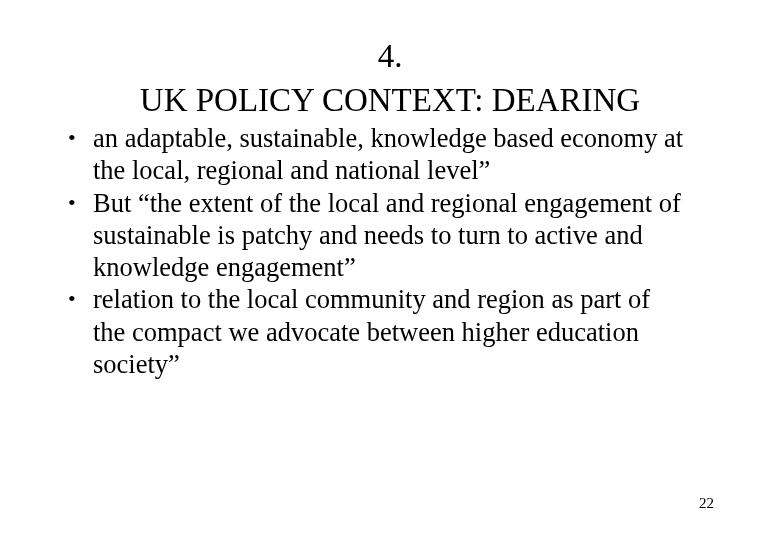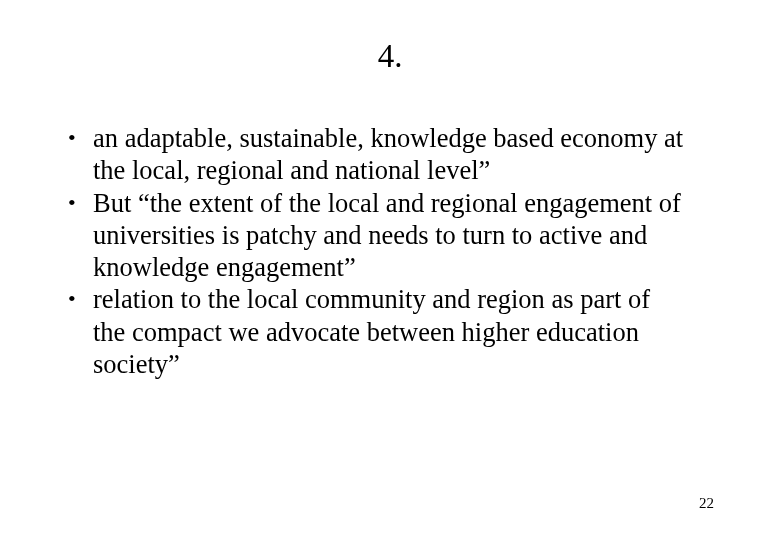--- a/index.html
+++ b/index.html
@@ -59,32 +59,33 @@
       font-size: 15px;
       line-height: 16px;
     }
   </style>
 </head>
 <body>
 
 <div>
   <div class="slide-title">
     <span class="title-line">4.</span>
+    <span class="title-line">UK POLICY CONTEXT: DEARING</span>
   </div>
 
   <ul class="bullet-list">
     <li class="bullet-item">
       <span class="bullet-dot">•</span>
       <span class="bullet-line">an adaptable, sustainable, knowledge based economy at</span>
       <span class="bullet-line">the local,  regional and national level”</span>
     </li>
     <li class="bullet-item">
       <span class="bullet-dot">•</span>
       <span class="bullet-line">But “the extent of the local and regional engagement of</span>
-      <span class="bullet-line">universities is patchy and needs to turn to active and</span>
+      <span class="bullet-line">sustainable is patchy and needs to turn to active and</span>
       <span class="bullet-line">knowledge engagement”</span>
     </li>
     <li class="bullet-item">
       <span class="bullet-dot">•</span>
       <span class="bullet-line">relation to the local community and region as part of</span>
       <span class="bullet-line">the compact we advocate between higher education</span>
       <span class="bullet-line">society”</span>
     </li>
   </ul>
 

